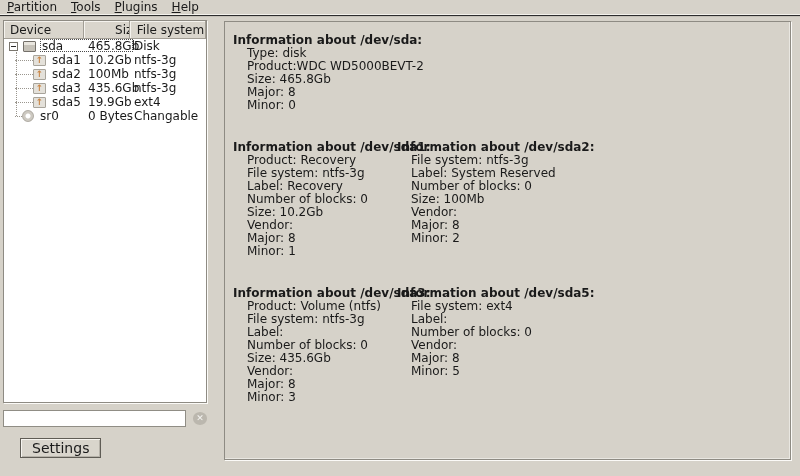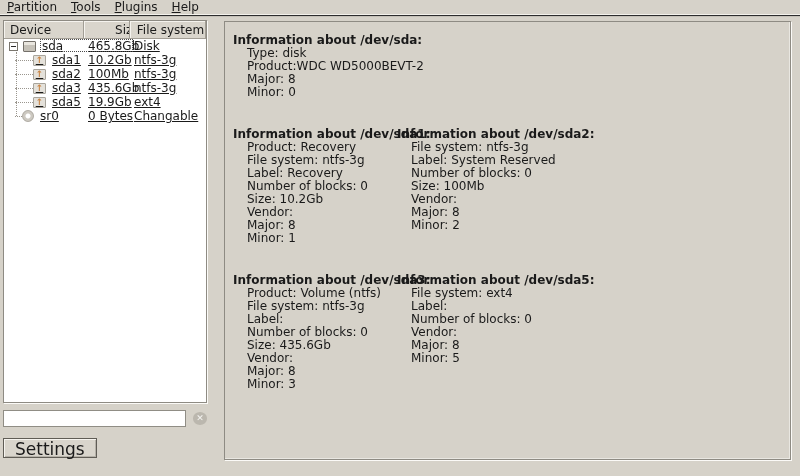--- a/index.html
+++ b/index.html
@@ -38,21 +38,21 @@
     background:#d9d5cc; border-right:1px solid #a29e95; border-bottom:1px solid #a29e95;
     box-shadow:inset 1px 1px 0 #f5f3ee;
     padding:1px 0 0 6px; height:18px; line-height:16px;
     overflow:hidden; white-space:nowrap; cursor:default;
   }
   .tree-rows { position:relative; }
   .tree-vline {
     position:absolute; left:12px; top:13px; height:64px; width:0;
     border-left:1px dotted #9a968e;
   }
-  .tree-row { display:flex; height:14px; line-height:14px; position:relative; white-space:nowrap;text-decoration:underline; }
+  .tree-row { display:flex; height:14px; line-height:14px; position:relative; white-space:nowrap; }
   .cell-device { width:81px; flex:none; display:flex; align-items:center; overflow:visible; }
   .cell-size   { width:46px; flex:none; padding-left:3px; }
   .cell-fs     { flex:1; padding-left:3px; }
 
   .expander {
     width:9px; height:9px; flex:none; margin-left:5px;
     border:1px solid #7a766e; background:#fff; position:relative;
   }
   .expander::after {
     content:""; position:absolute; left:1px; top:3px; width:5px; height:1px; background:#2b2b2b;
@@ -87,25 +87,25 @@
     background:#fff; border:1px solid #908d85;
     font-family:inherit; font-size:12px; padding:0 3px;
   }
   .clear-icon {
     position:absolute; left:193px; top:412px; width:14px; height:13px;
     border-radius:50% / 46%;
     background:#b3afa5; color:#ffffff; opacity:.75;
     font-size:9px; line-height:13px; text-align:center; cursor:default;
   }
   .settings-btn {
-    position:absolute; left:3px; top:438px; height:20px; padding:0 11px;
+    position:absolute; left:20px; top:438px; height:20px; padding:0 11px;
     background:#d9d5cc; color:#1a1a1a;
     border:1px solid #5f5c55;
     box-shadow:inset 1px 1px 0 #f6f4ef, inset -1px -1px 0 #b5b1a8;
-    font-family:inherit; font-size:17px; cursor:default;text-align:right;
+    font-family:inherit; font-size:14px; cursor:default;text-align:right;
   }
 
   
   .info-panel {
     position:absolute; left:224px; top:21px; width:567px; height:439px;
     background:#d6d2c9;
     border:1px solid #8e8b83;
     box-shadow:1px 1px 0 #fbfaf7, inset -1px -1px 0 #e9e7e1;
     padding:12px 0 0 8px; overflow:hidden;
   }
@@ -202,20 +202,21 @@
 <div class="clear-icon">✕</div>
 
 <button class="settings-btn">Settings</button>
 
 <div class="info-panel">
     <div class="info-section">
       <div class="info-col">
         <div class="info-title">Information about /dev/sda:</div>
         <div class="info-line">Type: disk</div>
         <div class="info-line">Product:WDC WD5000BEVT-2</div>
+        <div class="info-line">Size: 465.8Gb</div>
         <div class="info-line">Major: 8</div>
         <div class="info-line">Minor: 0</div>
       </div>
     </div>
     <div class="info-section">
       <div class="info-col">
         <div class="info-title">Information about /dev/sda1:</div>
         <div class="info-line">Product: Recovery</div>
         <div class="info-line">File system: ntfs-3g</div>
         <div class="info-line">Label: Recovery</div>

